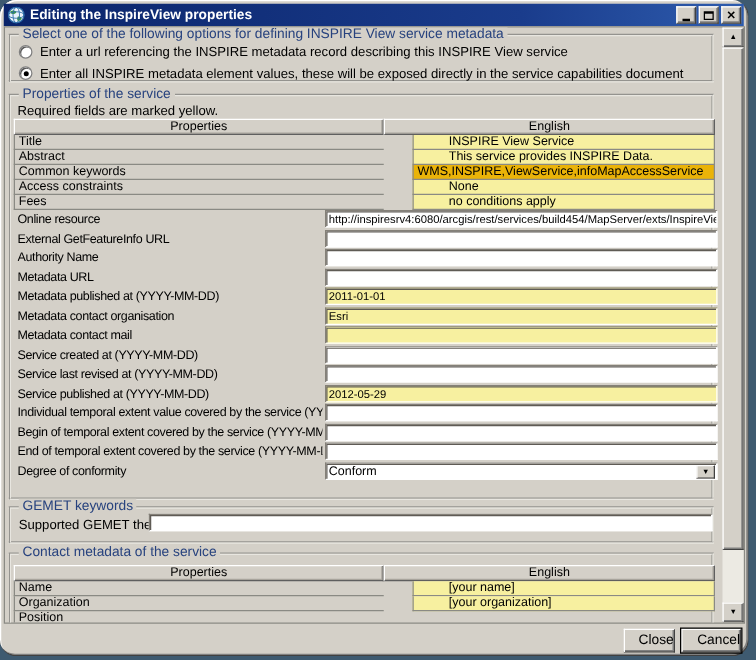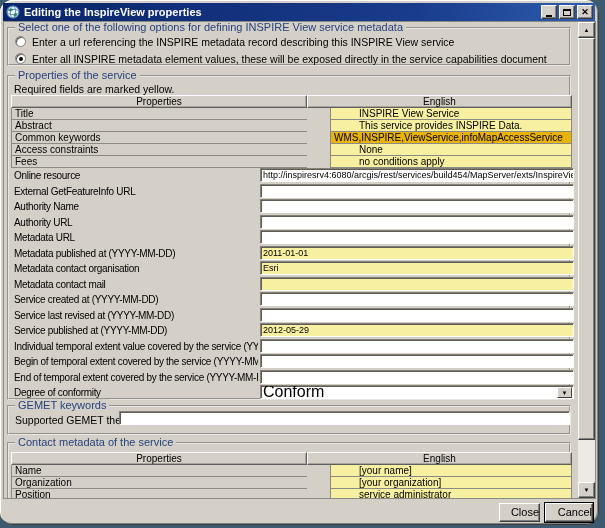--- a/index.html
+++ b/index.html
@@ -215,24 +215,20 @@
           </div>
           <div class="frow">
             <div class="flabel">External GetFeatureInfo URL</div>
             <div class="finput"></div>
           </div>
           <div class="frow">
             <div class="flabel">Authority Name</div>
             <div class="finput"></div>
           </div>
           <div class="frow">
-            <div class="flabel">Authority URL</div>
-            <div class="finput"></div>
-          </div>
-          <div class="frow">
             <div class="flabel">Metadata URL</div>
             <div class="finput"></div>
           </div>
           <div class="frow">
             <div class="flabel">Metadata published at (YYYY-MM-DD)</div>
             <div class="finput req">2011-01-01</div>
           </div>
           <div class="frow">
             <div class="flabel">Metadata contact organisation</div>
             <div class="finput req">Esri</div>
@@ -260,21 +256,21 @@
           <div class="frow">
             <div class="flabel">Begin of temporal extent covered by the service (YYYY-MM-DD)</div>
             <div class="finput"></div>
           </div>
           <div class="frow">
             <div class="flabel">End of temporal extent covered by the service (YYYY-MM-DD)</div>
             <div class="finput"></div>
           </div>
           <div class="frow">
             <div class="flabel">Degree of conformity</div>
-            <div class="fcombo"><span style="font-size: 16px;">Conform</span><span class="combo-btn">▼</span></div>
+            <div class="fcombo"><span style="font-size: 10px;">Conform</span><span class="combo-btn">▼</span></div>
           </div>
         </div>
     </div>
 
     <div class="groupbox" style="left:3px; top:383px; width:564px; height:30px;">
       <span class="grouplabel">GEMET keywords</span>
       <span class="gemet-label">Supported GEMET themes</span>
       <div class="gemet-input"></div>
     </div>
 
@@ -289,21 +285,20 @@
             <div class="trow">
               <div class="tcell-label">Name</div>
               <div class="tcell-value req">[your name]</div>
             </div>
             <div class="trow">
               <div class="tcell-label">Organization</div>
               <div class="tcell-value req">[your organization]</div>
             </div>
             <div class="trow">
               <div class="tcell-label">Position</div>
-              <div class="tcell-value req">service administrator</div>
             </div>
           </div>
       </div>
     </div>
 
     <div class="scrollbar">
       <div class="sb-btn sb-up"><span>▲</span></div>
       <div class="sb-thumb"></div>
       <div class="sb-btn sb-down"><span>▼</span></div>
     </div>

